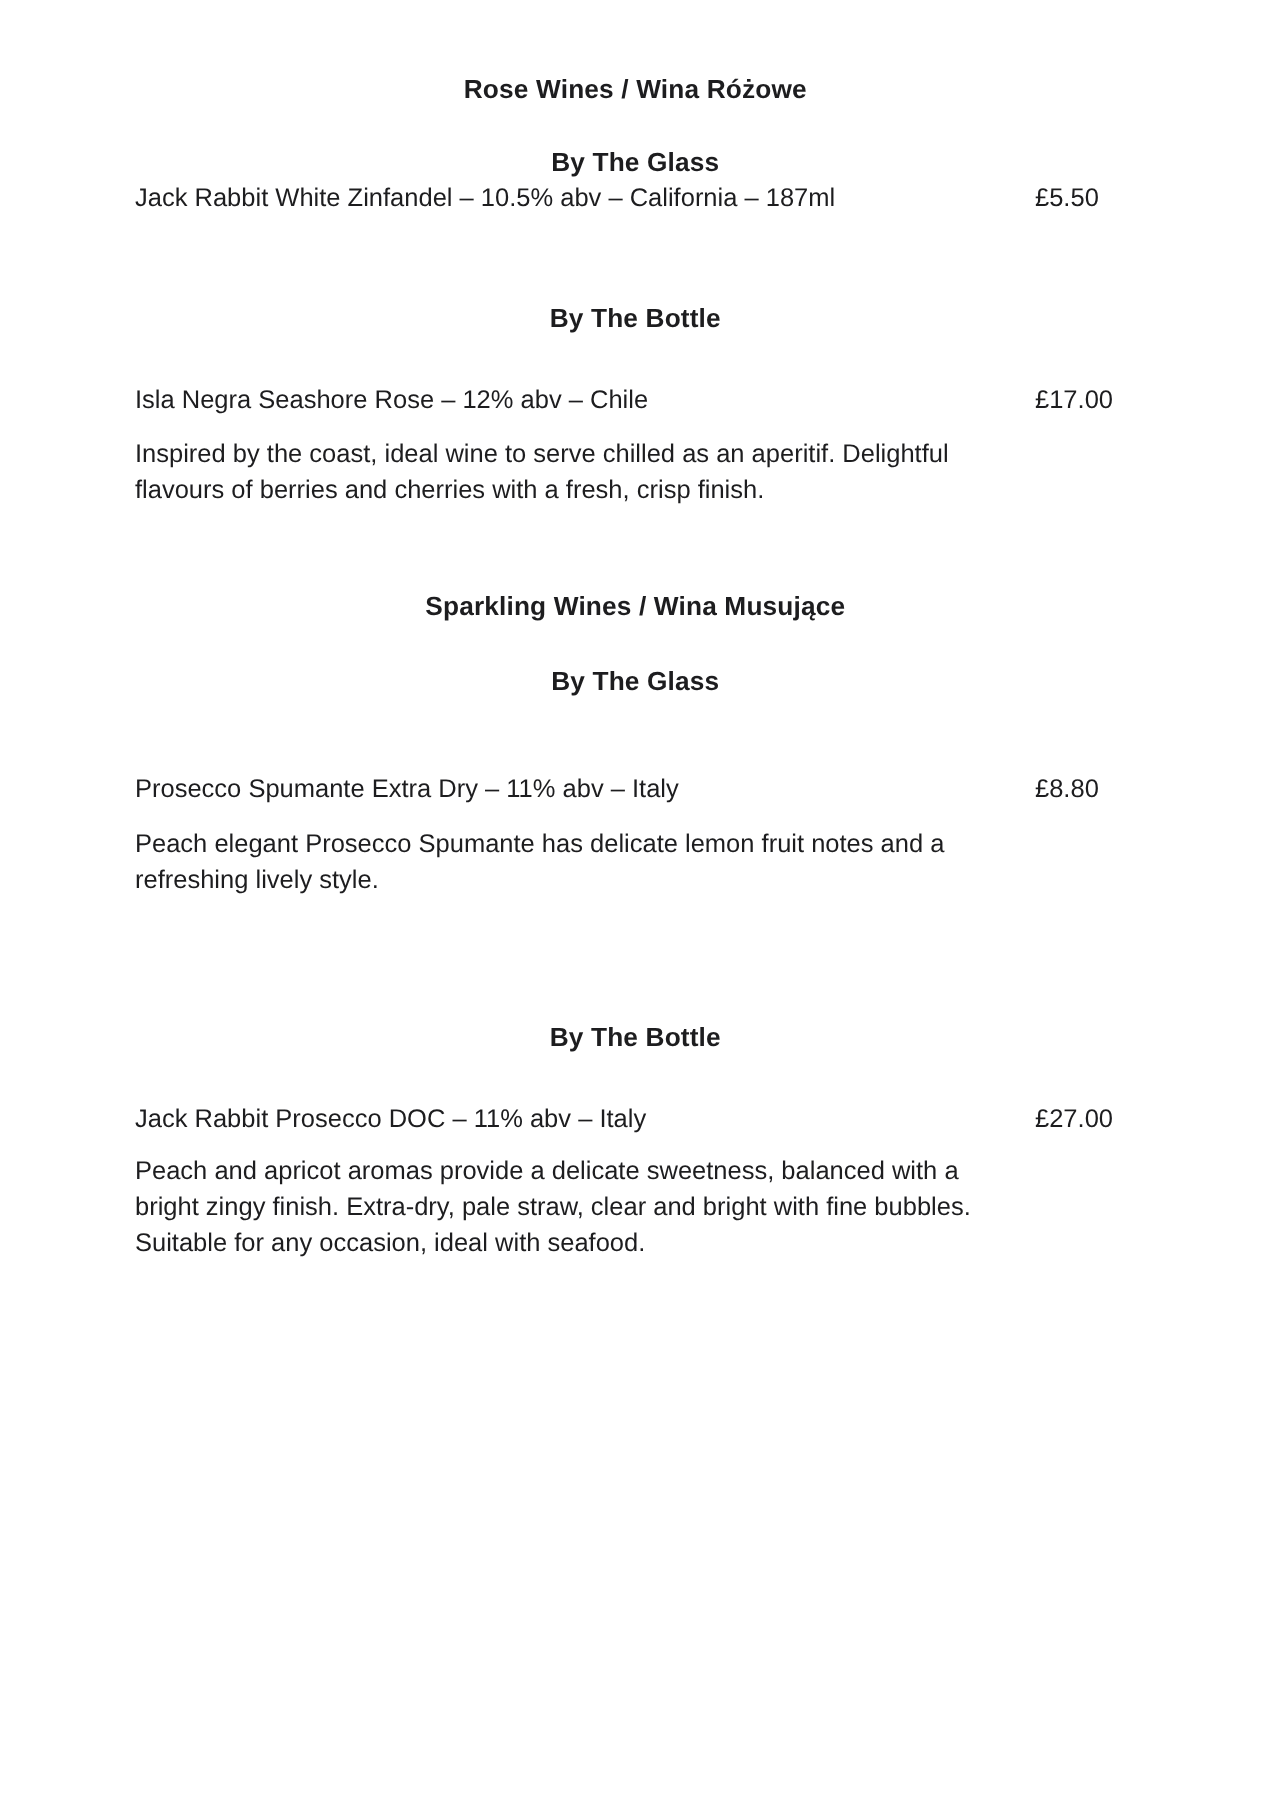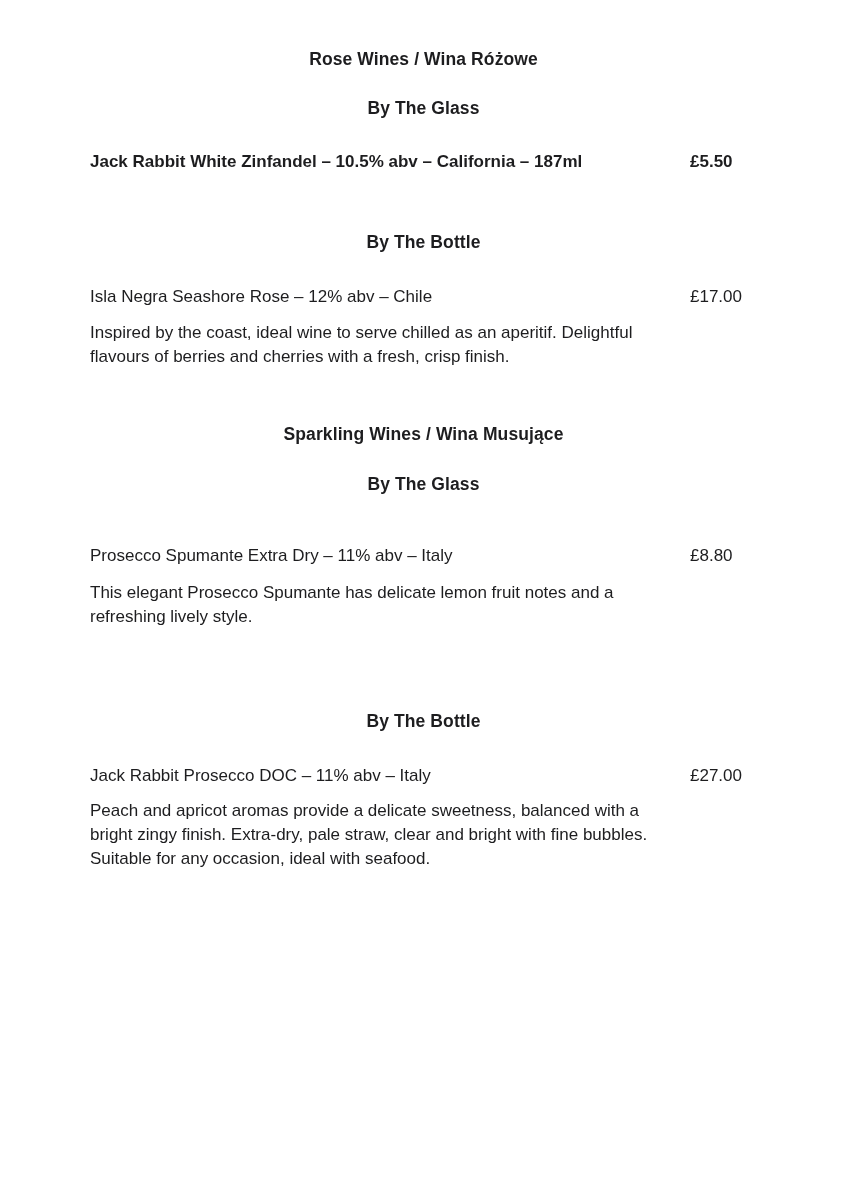--- a/index.html
+++ b/index.html
@@ -55,21 +55,21 @@
 <body>
 
 <div class="page">
   <div class="content">
 
     <div>
       <div class="section-title" style="margin-top:0;">Rose Wines / Wina Różowe</div>
 
       <div class="group-heading" style="margin-top:25px;">By The Glass</div>
 
-      <div class="item-row" style="margin-top:30px;font-weight:bold;">
+      <div class="item-row" style="">
         <span class="wine-name">Jack Rabbit White Zinfandel – 10.5% abv – California – 187ml</span>
         <span class="wine-price">£5.50</span>
       </div>
 
       <div class="group-heading" style="margin-top:56px;">By The Bottle</div>
 
       <div class="item-row" style="margin-top:31px;">
         <span class="wine-name">Isla Negra Seashore Rose – 12% abv – Chile</span>
         <span class="wine-price">£17.00</span>
       </div>
@@ -79,21 +79,21 @@
 
     <div>
       <div class="section-title" style="margin-top:53px;">Sparkling Wines / Wina Musujące</div>
 
       <div class="group-heading" style="margin-top:26px;">By The Glass</div>
 
       <div class="item-row" style="margin-top:48px;">
         <span class="wine-name">Prosecco Spumante Extra Dry – 11% abv – Italy</span>
         <span class="wine-price">£8.80</span>
       </div>
-      <div class="wine-desc" style="margin-top:13px;">This elegant Prosecco Spumante has delicate lemon fruit notes and a
+      <div class="wine-desc" style="margin-top:13px;">Peach elegant Prosecco Spumante has delicate lemon fruit notes and a
 refreshing lively style.</div>
 
       <div class="group-heading" style="margin-top:80px;">By The Bottle</div>
 
       <div class="item-row" style="margin-top:31px;">
         <span class="wine-name">Jack Rabbit Prosecco DOC – 11% abv – Italy</span>
         <span class="wine-price">£27.00</span>
       </div>
       <div class="wine-desc" style="margin-top:11px;">Peach and apricot aromas provide a delicate sweetness, balanced with a
 bright zingy finish. Extra-dry, pale straw, clear and bright with fine bubbles.

